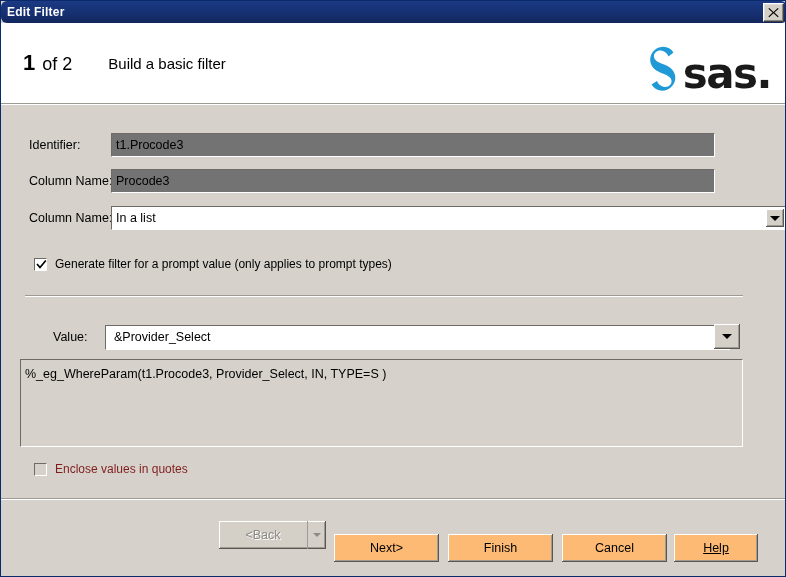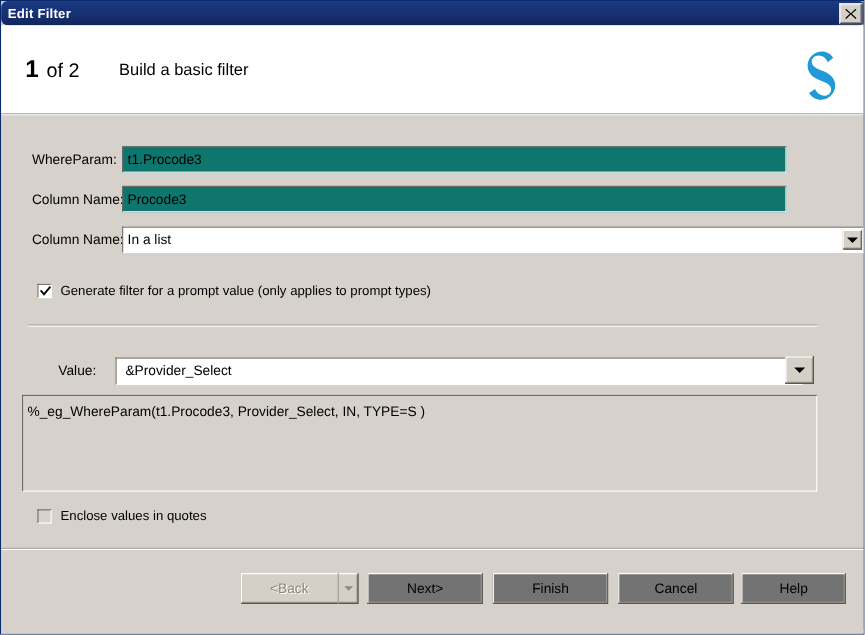--- a/index.html
+++ b/index.html
@@ -156,21 +156,21 @@
     border-right: 1px solid #ffffff;
     border-bottom: 1px solid #ffffff;
     display: flex;
     align-items: center;
     font-size: 12.5px;
     color: #000000;
     padding-left: 4px;
     overflow: hidden;
     white-space: nowrap;
   }
-  .textfield.readonly { background: #0f766e; }
+  .textfield.readonly { background: #737373; }
   .textfield.editable { background: #ffffff; }
 
   
   .combo {
     position: relative;
     height: 24px;
     box-sizing: border-box;
     background: #ffffff;
     border-top: 1px solid #6e6a65;
     border-left: 1px solid #6e6a65;
@@ -240,21 +240,21 @@
   .checkbox .tick {
     position: absolute;
     left: 1px; top: 0px;
   }
   .check-label {
     font-size: 12px;
     color: #000000;
     margin-left: 8px;
     white-space: nowrap;
   }
-  .check-label.disabled { color: #000000; }
+  .check-label.disabled { color: #7f1d1d; }
 
   
   .groove {
     position: absolute;
     height: 2px;
     border-top: 1px solid #9e9a94;
     border-bottom: 1px solid #ffffff;
     box-sizing: border-box;
   }
 
@@ -286,23 +286,23 @@
   }
   .footer {
     position: absolute;
     left: 0; top: 499px;
     width: 786px;
     height: 78px;
     background: #d6d2cb;
   }
   .btn {
     position: absolute;
-    top: 21px;
+    top: 34px;
     height: 28px;
-    background: #737373;
+    background: #fdba74;
     box-shadow: inset -1px -1px 0 #5a5650, inset 1px 1px 0 #ffffff,
                 inset -2px -2px 0 #9e9a94;
     display: flex;
     align-items: center;
     justify-content: center;
     font-size: 12.5px;
     color: #000000;
     cursor: default;
     box-sizing: border-box;
   }
@@ -368,28 +368,29 @@
   <div class="header">
     <div class="header-step">
       <span class="step-num">1</span>
       <span class="step-of">of 2</span>
     </div>
     <div class="header-title">Build a basic filter</div>
     <div class="header-logo">
       <svg width="44" height="48" viewBox="0 0 44 48">
         <path d="M30.5 9.5 C27.5 4.5 21.5 2.5 16 4.5 C9 7 5.5 14.5 8 21 C9.8 25.8 14 28.2 19 30.2 C24.5 32.4 28 34 28.5 37.5 C29 41 26 44 22.5 44 C18.5 44 15.5 41.5 14 38 L8.5 41.5 C11.5 46.5 17.5 49 23.5 47 C30.5 44.5 34 37 31.5 30.5 C29.7 25.7 25.5 23.3 20.5 21.3 C15 19.1 11.5 17.5 11 14 C10.5 10.5 13.5 7.5 17 7.5 C21 7.5 24 10 25.5 13.5 Z" fill="#1f9ad6"></path>
       </svg>
+      <span class="logo-text">sas.</span>
     </div>
   </div>
   <div class="header-sep"></div>
 
   <div class="body-area">
 
     <div class="field-row" style="top:28px;">
-      <div class="field-label">WhereParam:</div>
+      <div class="field-label">Identifier:</div>
       <div class="textfield readonly" style="width:604px;">t1.Procode3</div>
     </div>
 
     <div class="field-row" style="top:64px;">
       <div class="field-label">Column Name:</div>
       <div class="textfield readonly" style="width:604px;">Procode3</div>
     </div>
 
     <div class="field-row" style="top:101px;">
       <div class="field-label">Column Name:</div>
@@ -433,17 +434,17 @@
   <div class="footer">
     <div class="split-btn" style="left:218px; width:107px;">
       <span class="split-main">&lt;Back</span>
       <span class="split-arrow">
         <span class="arrow-dn-dis"></span>
       </span>
     </div>
     <div class="btn" style="left:333px; width:105px;">Next&gt;</div>
     <div class="btn" style="left:447px; width:105px;">Finish</div>
     <div class="btn" style="left:561px; width:105px;">Cancel</div>
-    <div class="btn" style="left:673px; width:95px;">Help</div>
+    <div class="btn" style="left:673px; width:84px;text-decoration:underline;">Help</div>
   </div>
   <div class="bottom-strip"></div>
 
 </div>
 
 </body></html>

